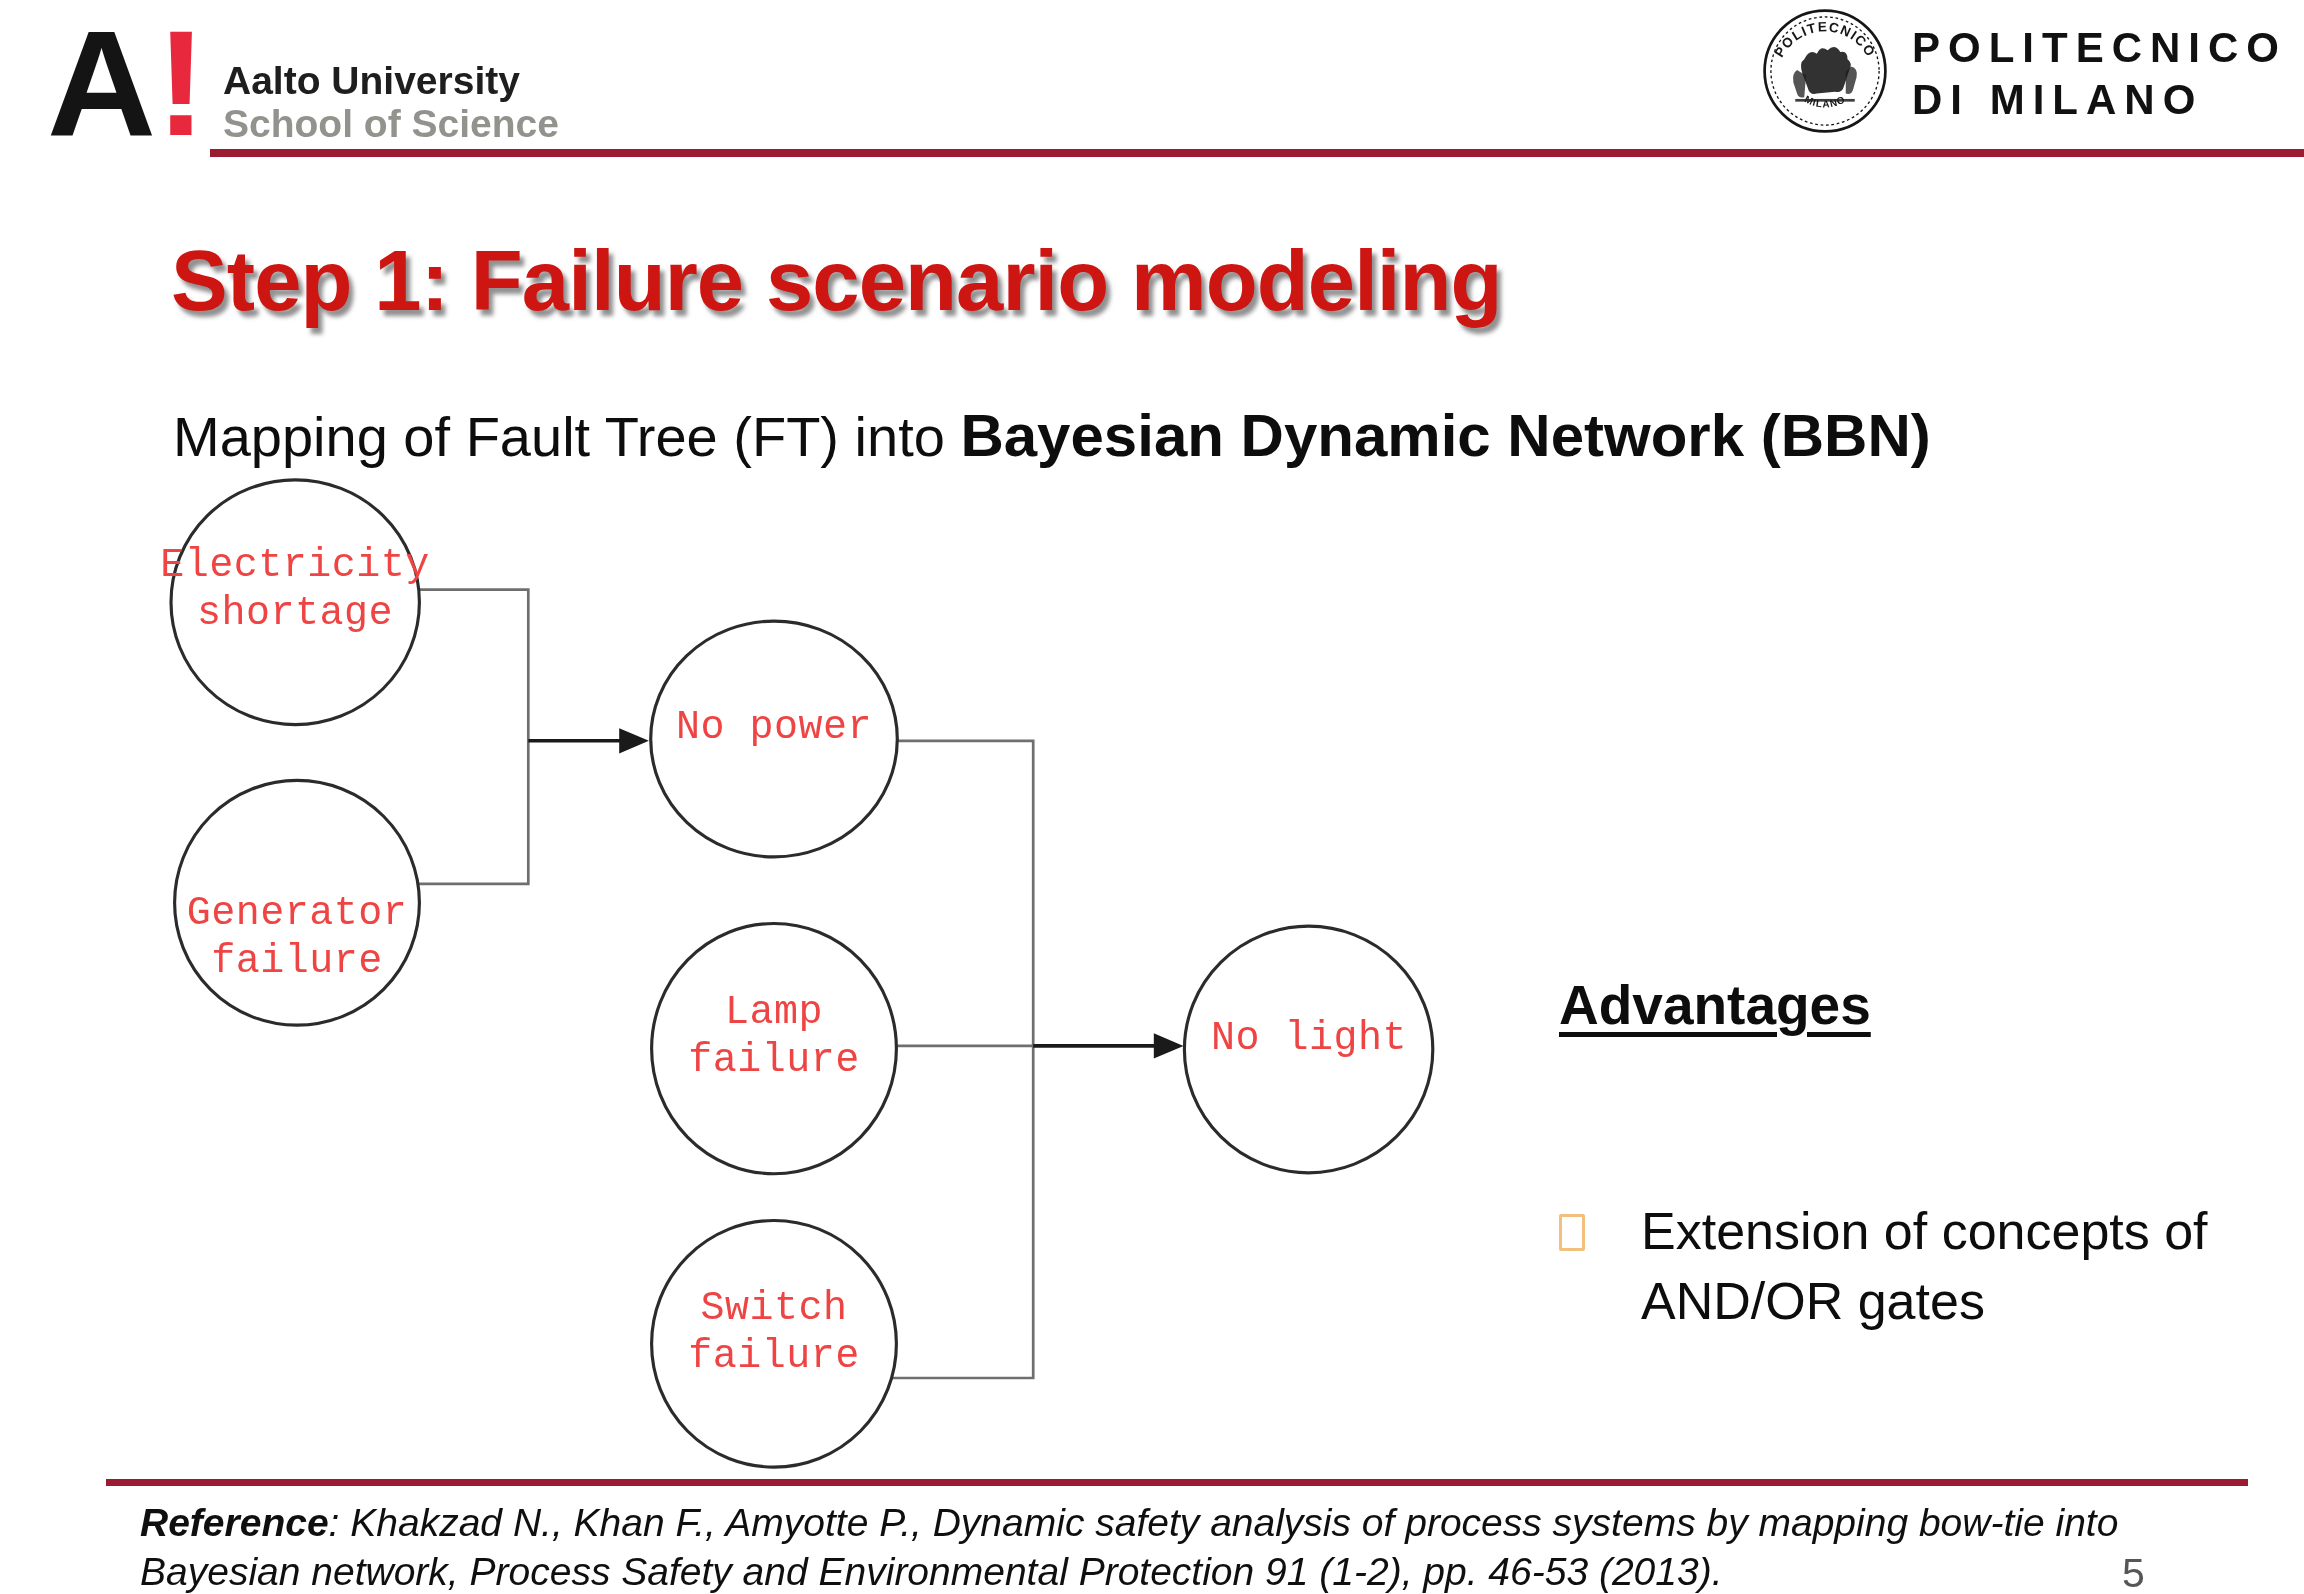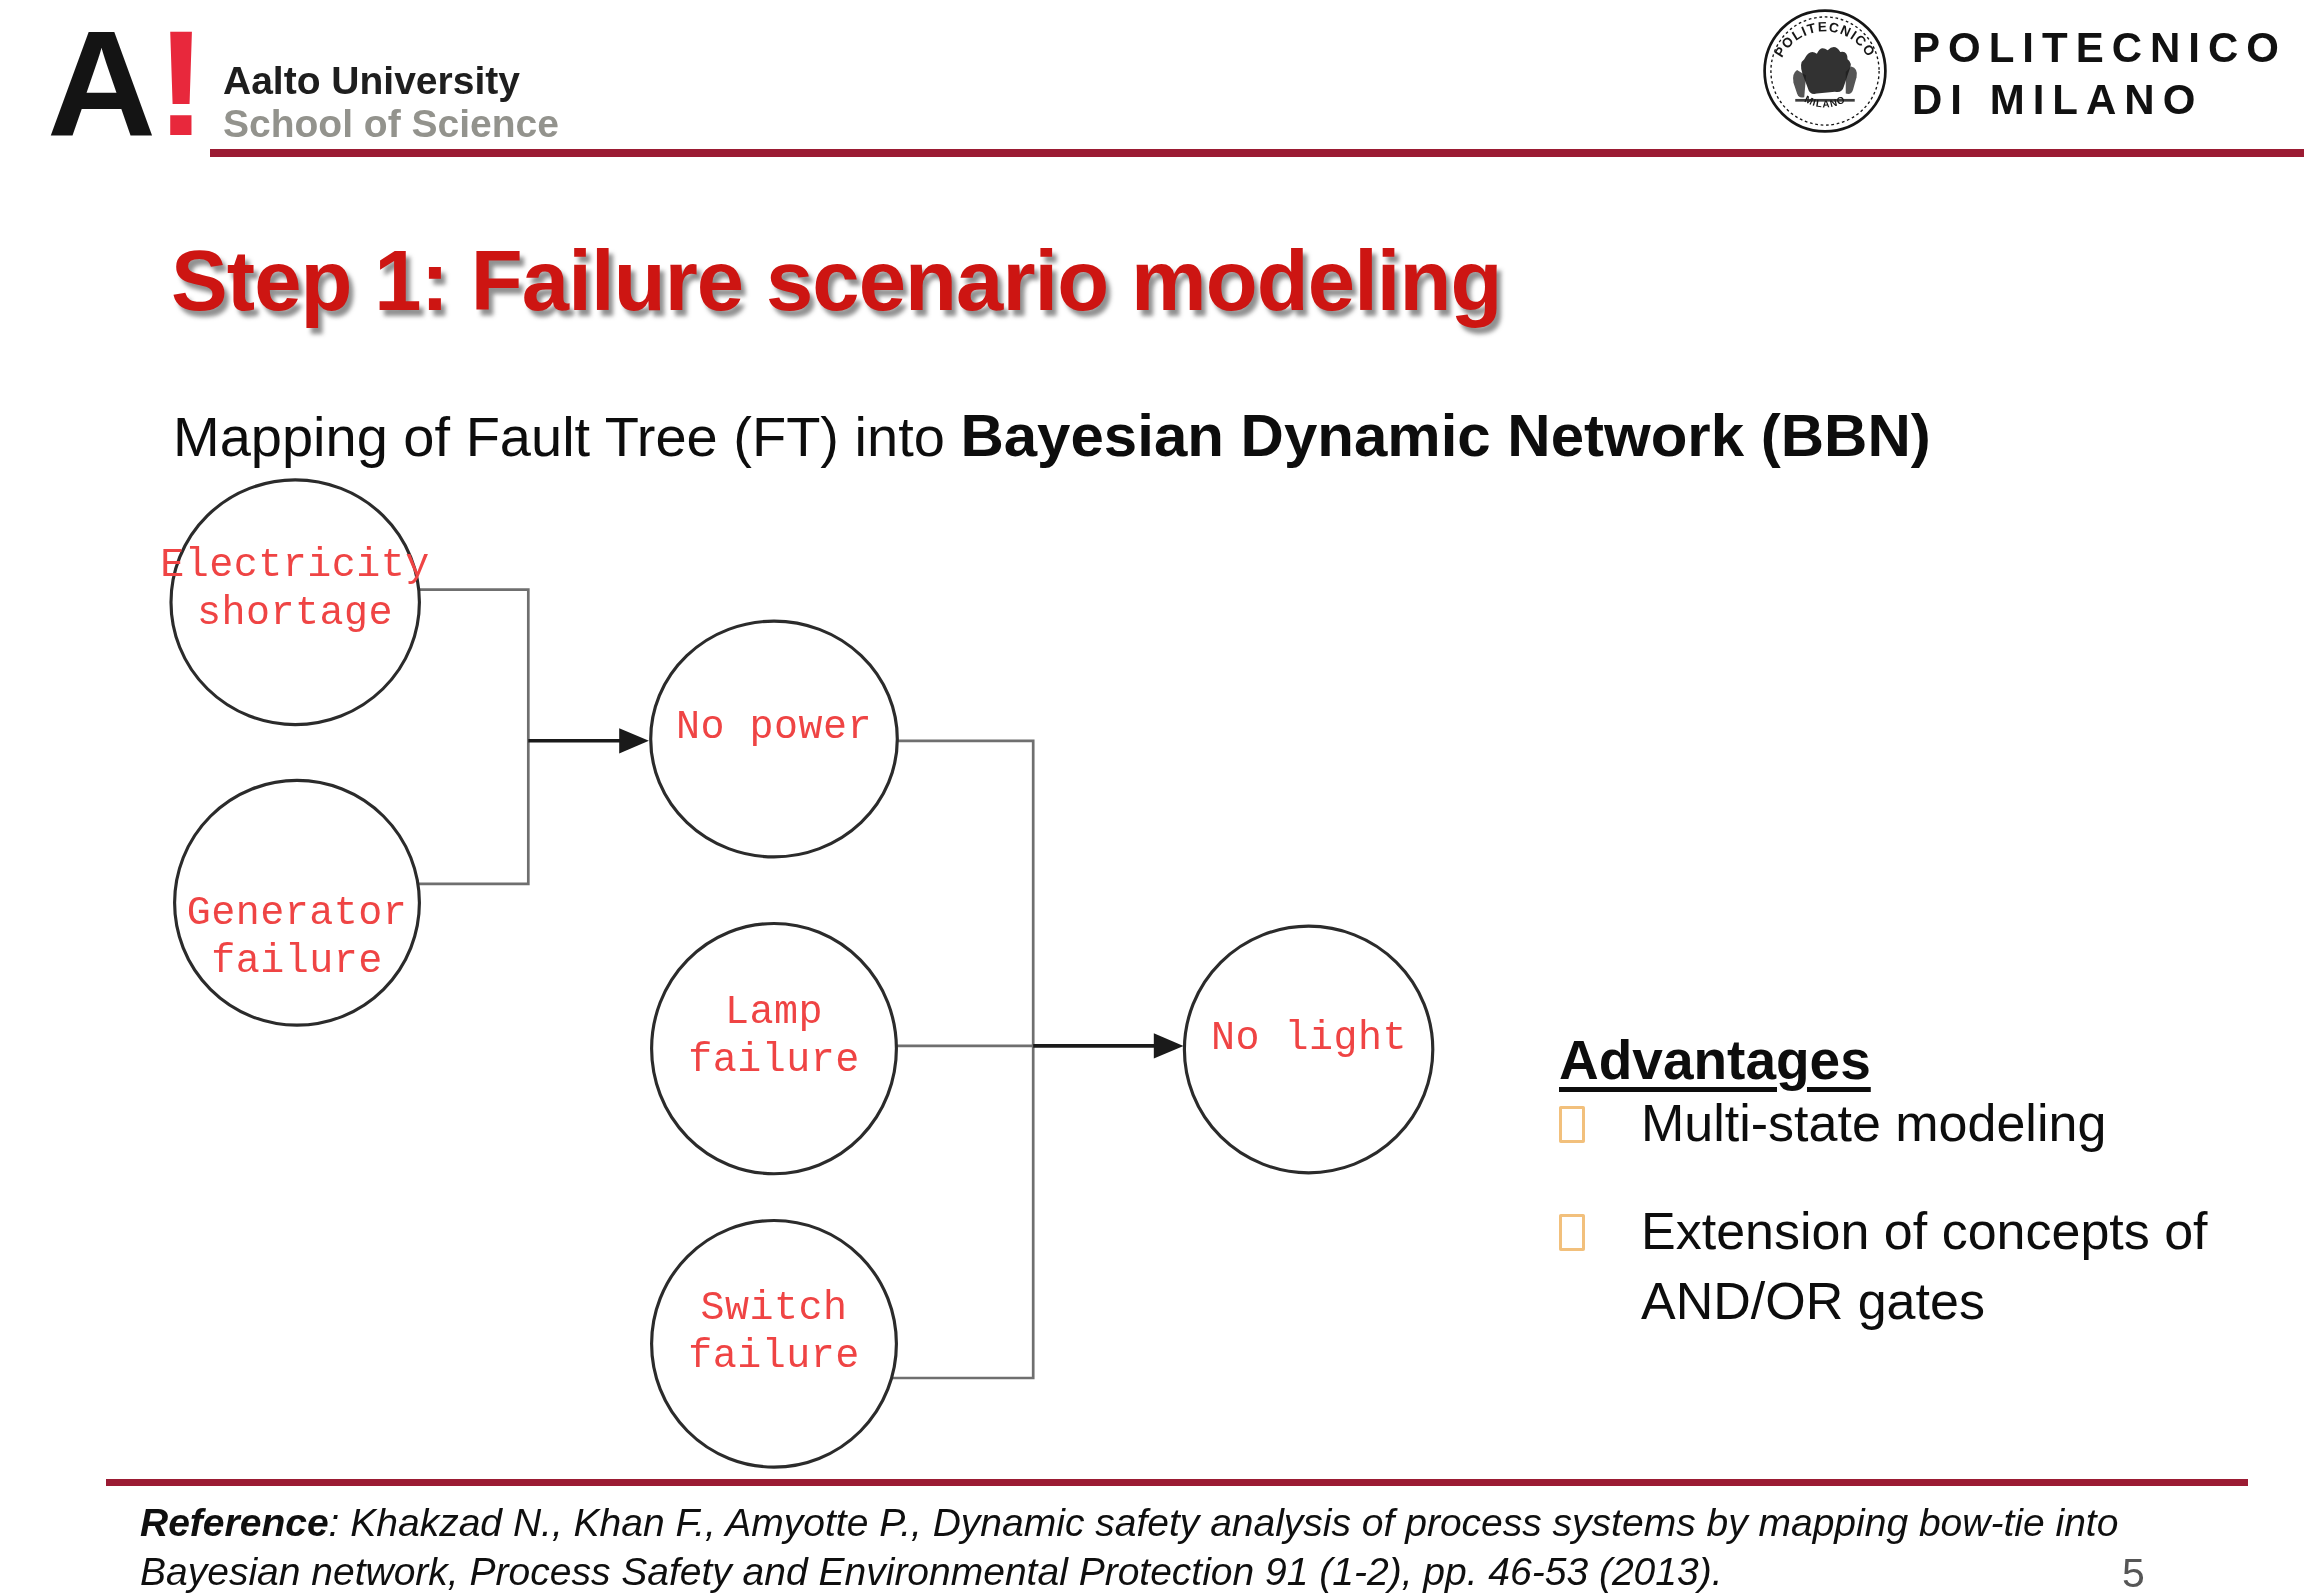--- a/index.html
+++ b/index.html
@@ -27,21 +27,21 @@
   .subtitle .sub-normal{font-size:56px;}
   .subtitle .sub-bold{font-size:60px;font-weight:bold;}
   
   .diagram-svg{position:absolute;left:0;top:0;}
   .node-label{
     position:absolute;transform:translate(-50%,-50%);text-align:center;
     font-size:40px;line-height:1.2;color:#ef4444;white-space:pre-line;letter-spacing:0.5px;font-family:Liberation Mono, monospace;
   }
   
   .adv-heading{
-    position:absolute;left:1559px;top:1028px;font-size:55px;font-weight:bold;color:#0d0d0d;
+    position:absolute;left:1559px;top:973px;font-size:55px;font-weight:bold;color:#0d0d0d;
     text-decoration:underline;text-decoration-thickness:4.5px;text-underline-offset:8px;
     white-space:nowrap;
   }
   .adv-item{position:absolute;left:1559px;display:flex;align-items:flex-start;}
   .adv-item.item-1{top:1088px;}
   .adv-item.item-2{top:1196px;}
   .bullet-square{
     width:20px;height:31px;border:3.6px solid #f2c07c;border-radius:1.8px;
     margin-top:18px;flex:0 0 auto;background:transparent;
   }
@@ -127,24 +127,20 @@
   <div class="node-label" style="left:297px;top:938px;">Generator
 failure</div>
   <div class="node-label" style="left:774px;top:728px;">No power</div>
   <div class="node-label" style="left:774px;top:1037px;">Lamp
 failure</div>
   <div class="node-label" style="left:774px;top:1333px;">Switch
 failure</div>
   <div class="node-label" style="left:1309px;top:1039px;">No light</div>
 
   <div class="adv-heading">Advantages</div>
-  <div class="adv-item item-1">
-    <div class="bullet-square"></div>
-    <div class="adv-text">Multi-state modeling</div>
-  </div>
   <div class="adv-item item-2">
     <div class="bullet-square"></div>
     <div class="adv-text">Extension of concepts of AND/OR gates</div>
   </div>
 
   <div class="footer-rule"></div>
   <div class="footer-ref">
     <div><span class="ref-label">Reference</span><span>: Khakzad N., Khan F., Amyotte P., Dynamic safety analysis of process systems by mapping bow-tie into</span></div>
     <div>Bayesian network, Process Safety and Environmental Protection 91 (1-2), pp. 46-53 (2013).</div>
   </div>

